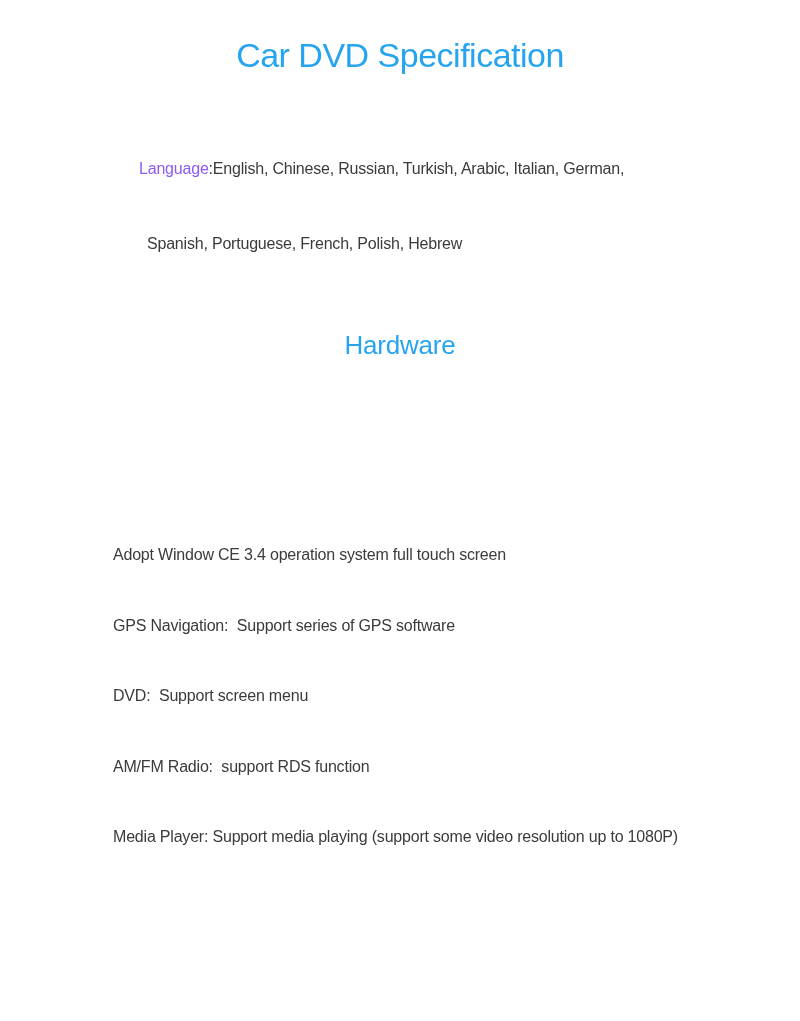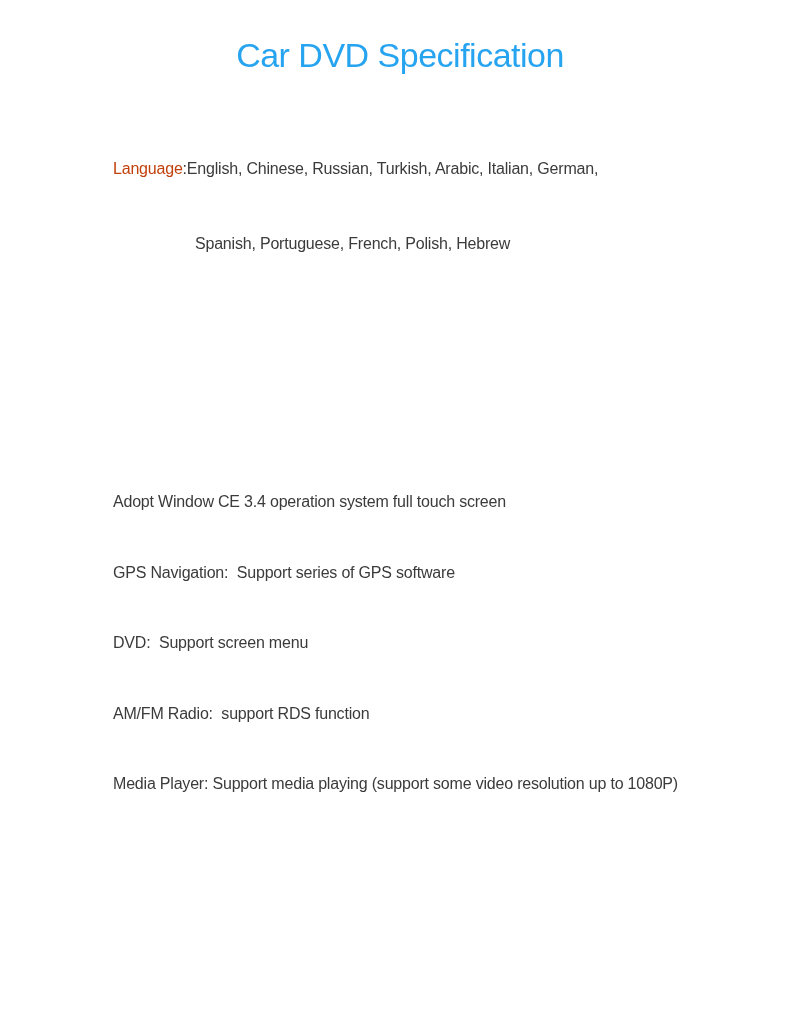--- a/index.html
+++ b/index.html
@@ -32,22 +32,22 @@
     margin: 0;
   }
   .heading-hardware  { margin-top: 26px; }
   .heading-basic     { margin-top: 24px; }
   .lang-block {
     margin: 30px 0 0 113px;
     font-size: 16px;
     line-height: 25px;
     white-space: pre;
   }
-  .lang-label { color: #c2410c; }
-  .lang-line2 { margin-left: 82px; }
+  .lang-label { color: #8b5cf6; margin-left: 26px; }
+  .lang-line2 { margin-left: 34px; }
   .hw-grid {
     margin: 20px 0 0 113px;
     font-size: 16px;
     line-height: 24.5px;
     white-space: pre;
   }
   .hw-row { display: flex; }
   .hw-left { width: 334px; }
   .spec-list {
     margin: 19px 0 0 113px;
@@ -70,20 +70,21 @@
 
 <div class="page">
 
   <h1 class="title">Car DVD Specification</h1>
 
   <div class="lang-block">
     <div><span class="lang-label">Language</span><span>:</span><span>English, Chinese, Russian, Turkish, Arabic, Italian, German,</span></div>
     <div class="lang-line2">Spanish, Portuguese, French, Polish, Hebrew</div>
   </div>
 
+  <h2 class="section-heading heading-hardware">Hardware</h2>
 
   <div class="hw-grid">
     <div class="hw-row">
     </div>
   </div>
 
 
   <div class="spec-list">
     <div class="line">Adopt Window CE 3.4 operation system full touch screen</div>
     <div class="line">GPS Navigation:  Support series of GPS software</div>

